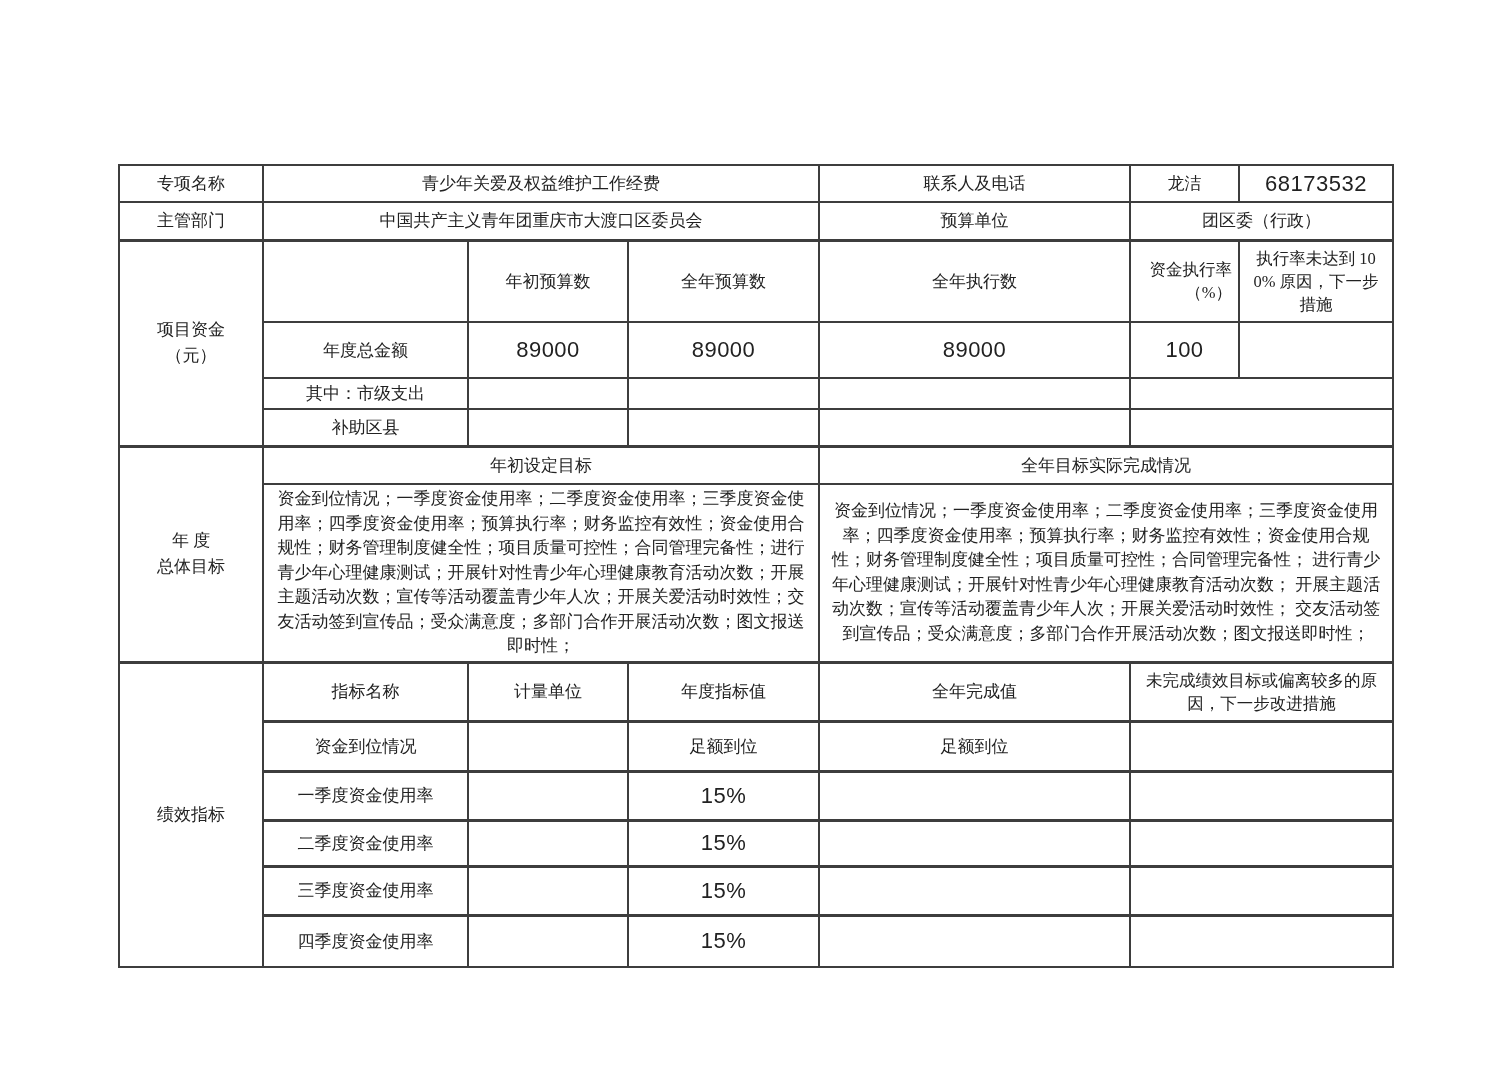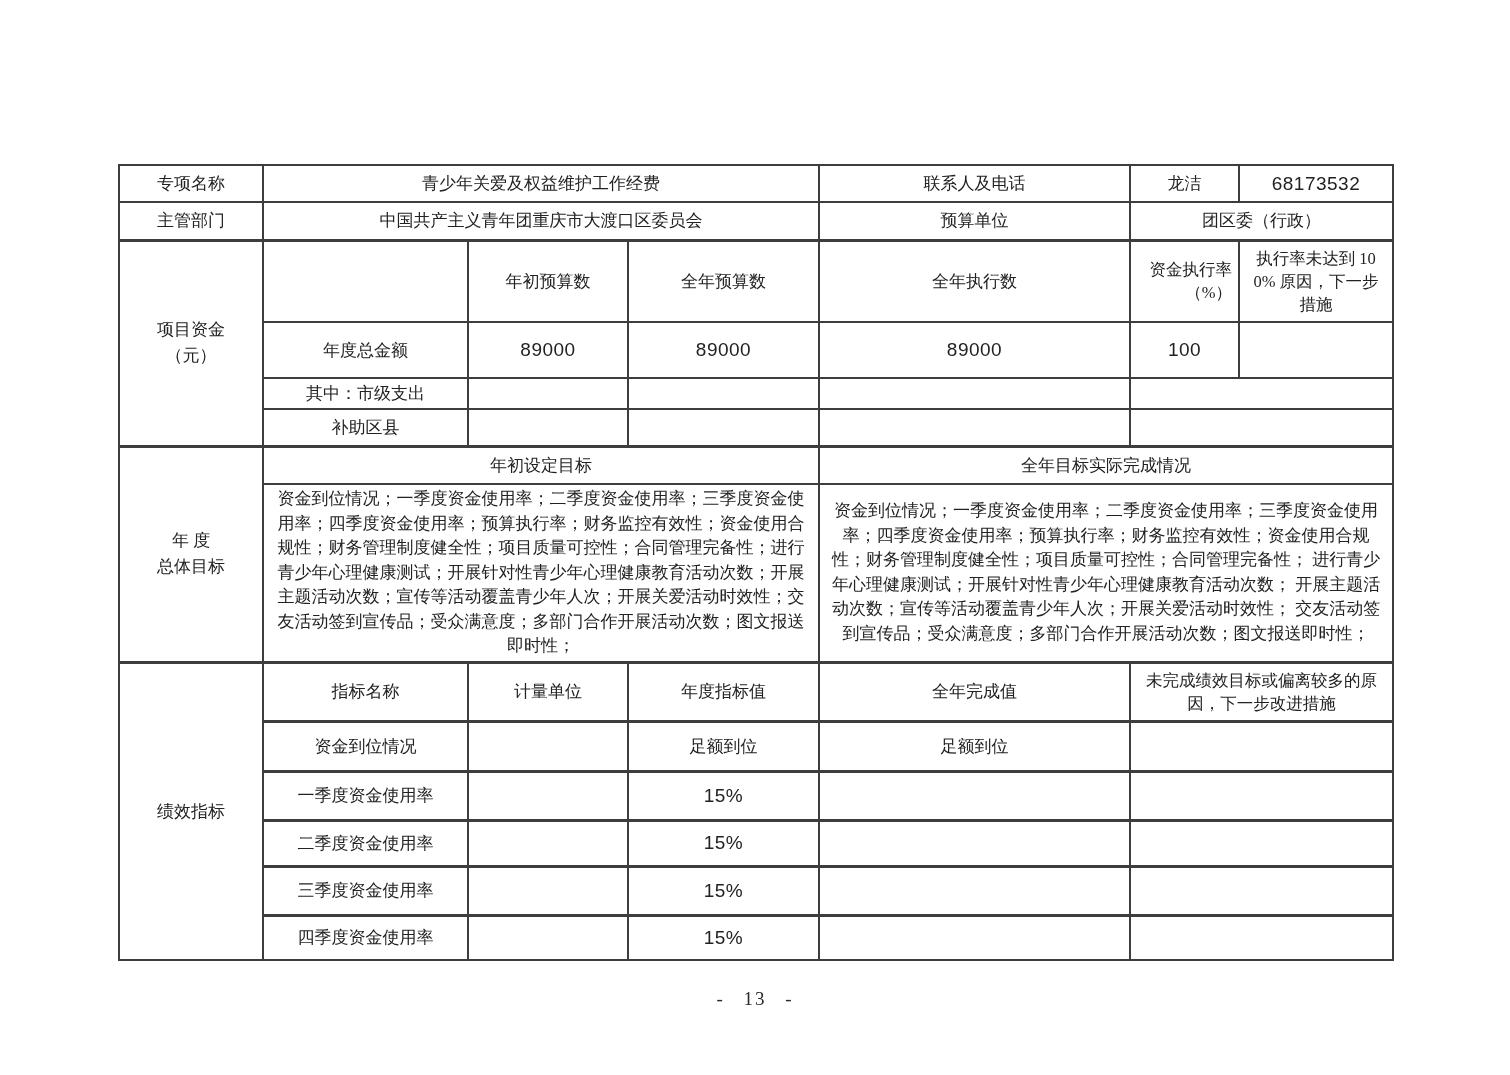--- a/index.html
+++ b/index.html
@@ -41,21 +41,21 @@
   tr.thick-top td{border-top-width:3px;}
   td.goal-text{
     text-align:justify;
     vertical-align:middle;
     font-size:17px;
     line-height:24.5px;
     padding:4px 9px;
   }
   td.num{
     font-family:"Liberation Sans","DejaVu Sans",sans-serif;
-    font-size:19px;
+    font-size:22px;
     letter-spacing:0.5px;
   }
   .two-line span{display:block;line-height:26px;}
   td.small-head{font-size:16.5px;line-height:23px;padding:2px 4px;}
   .page-number{
     position:absolute;
     top:988px;left:0;right:0;
     text-align:center;
     font-size:19px;
     color:#2a2a2a;
@@ -182,26 +182,25 @@
     </tr>
 
     <tr style="height:49px" class="thick-top">
       <td>三季度资金使用率</td>
       <td></td>
       <td class="num">15%</td>
       <td></td>
       <td colspan="2"></td>
     </tr>
 
-    <tr style="height:45px" class="thick-top">
+    <tr style="height:52px" class="thick-top">
       <td>四季度资金使用率</td>
       <td></td>
       <td class="num">15%</td>
       <td></td>
       <td colspan="2"></td>
     </tr>
 
   </tbody>
     </table>
 
-  <div class="page-number">- 13 -</div>
 
 </div>
 
 </body></html>

